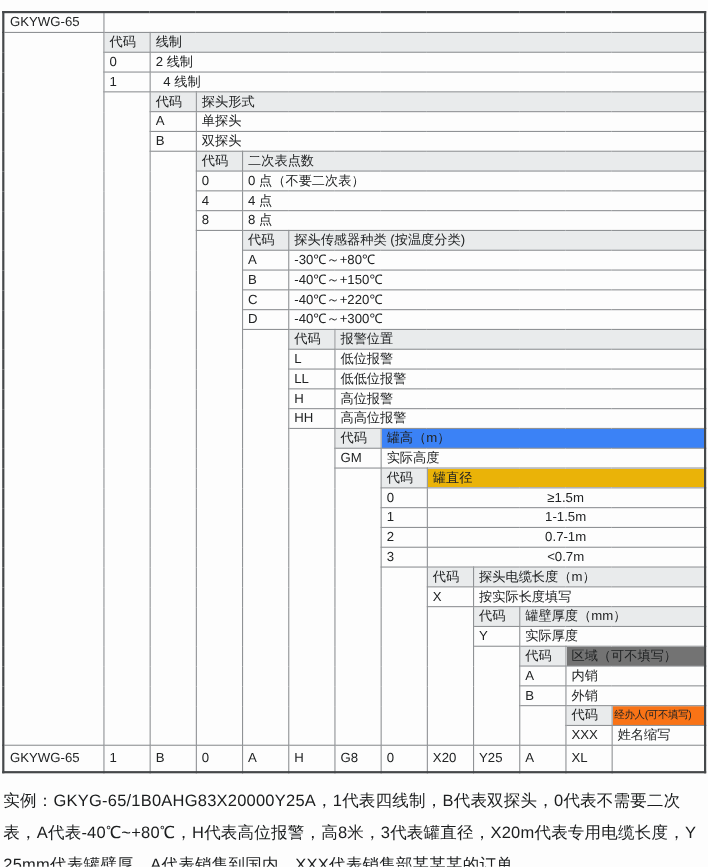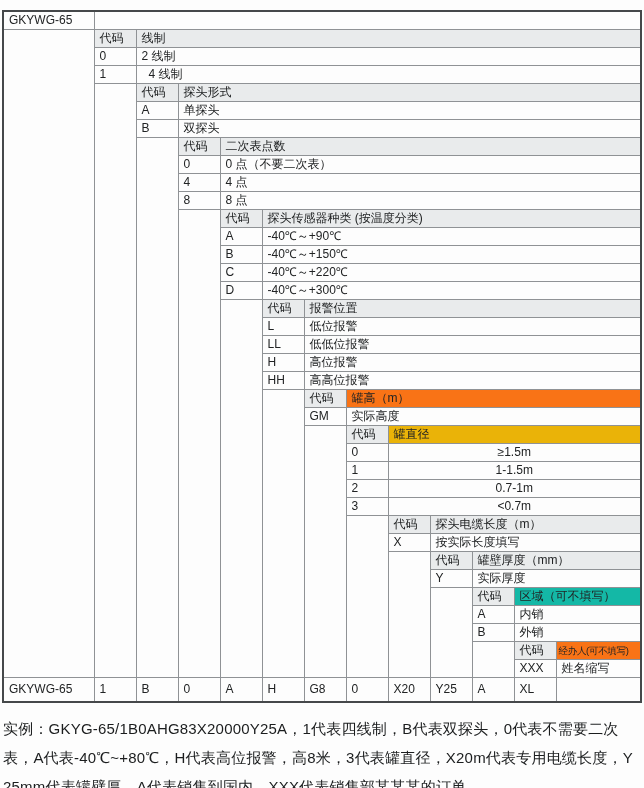--- a/index.html
+++ b/index.html
@@ -98,21 +98,21 @@
           <td style="border-color: rgb(143, 146, 149);">8</td>
           <td colspan="9" style="border-color: rgb(143, 146, 149);">8 点</td>
         </tr>
         <tr>
           <td rowspan="26" style="border-color: rgb(143, 146, 149);"></td>
           <td class="hdr" style="border-color: rgb(143, 146, 149); background: rgb(233, 235, 236);">代码</td>
           <td colspan="8" class="hdr" style="border-color: rgb(143, 146, 149); background: rgb(233, 235, 236);">探头传感器种类 (按温度分类)</td>
         </tr>
         <tr>
           <td style="border-color: rgb(143, 146, 149);">A</td>
-          <td colspan="8" style="border-color: rgb(143, 146, 149);">-40℃～+90℃</td>
+          <td colspan="8" style="border-color: rgb(143, 146, 149);">-30℃～+80℃</td>
         </tr>
         <tr>
           <td style="border-color: rgb(143, 146, 149);">B</td>
           <td colspan="8" style="border-color: rgb(143, 146, 149);">-40℃～+150℃</td>
         </tr>
         <tr>
           <td style="border-color: rgb(143, 146, 149);">C</td>
           <td colspan="8" style="border-color: rgb(143, 146, 149);">-40℃～+220℃</td>
         </tr>
         <tr>
@@ -136,21 +136,21 @@
           <td style="border-color: rgb(143, 146, 149);">H</td>
           <td colspan="7" style="border-color: rgb(143, 146, 149); margin-top: 32px;">高位报警</td>
         </tr>
         <tr>
           <td style="border-color: rgb(143, 146, 149);">HH</td>
           <td colspan="7" style="border-color: rgb(143, 146, 149); font-family: Liberation Serif, serif;">高高位报警</td>
         </tr>
         <tr>
           <td rowspan="16" style="border-color: rgb(143, 146, 149);"></td>
           <td class="hdr" style="border-color: rgb(143, 146, 149); background: rgb(233, 235, 236);">代码</td>
-          <td colspan="6" class="hdr" style="border-color: rgb(143, 146, 149); background: #f97316;">罐高（m）</td>
+          <td colspan="6" class="hdr" style="border-color: rgb(143, 146, 149); background: #3b82f6;">罐高（m）</td>
         </tr>
         <tr>
           <td style="border-color: rgb(143, 146, 149);">GM</td>
           <td colspan="6" style="border-color: rgb(143, 146, 149);">实际高度</td>
         </tr>
         <tr>
           <td rowspan="14" style="border-color: rgb(143, 146, 149);"></td>
           <td class="hdr" style="border-color: rgb(143, 146, 149); background: rgb(233, 235, 236);">代码</td>
           <td colspan="5" class="hdr" style="border-color: rgb(143, 146, 149); background: #eab308;">罐直径</td>
         </tr>
@@ -184,21 +184,21 @@
           <td class="hdr" style="border-color: rgb(143, 146, 149); background: rgb(233, 235, 236);">代码</td>
           <td colspan="3" class="hdr" style="border-color: rgb(143, 146, 149); background: rgb(233, 235, 236);">罐壁厚度（mm）</td>
         </tr>
         <tr>
           <td style="border-color: rgb(143, 146, 149);">Y</td>
           <td colspan="3" style="border-color: rgb(143, 146, 149);">实际厚度</td>
         </tr>
         <tr>
           <td rowspan="5" style="border-color: rgb(143, 146, 149);"></td>
           <td class="hdr" style="border-color: rgb(143, 146, 149); background: rgb(233, 235, 236);">代码</td>
-          <td colspan="2" class="hdr" style="border-color: rgb(143, 146, 149); background: #14b8a6;">区域（可不填写）</td>
+          <td colspan="2" class="hdr" style="border-color: rgb(143, 146, 149); background: #737373;">区域（可不填写）</td>
         </tr>
         <tr>
           <td style="border-color: rgb(143, 146, 149);">A</td>
           <td colspan="2" style="border-color: rgb(143, 146, 149);">内销</td>
         </tr>
         <tr>
           <td style="border-color: rgb(143, 146, 149);">B</td>
           <td colspan="2" style="border-color: rgb(143, 146, 149);">外销</td>
         </tr>
         <tr>

